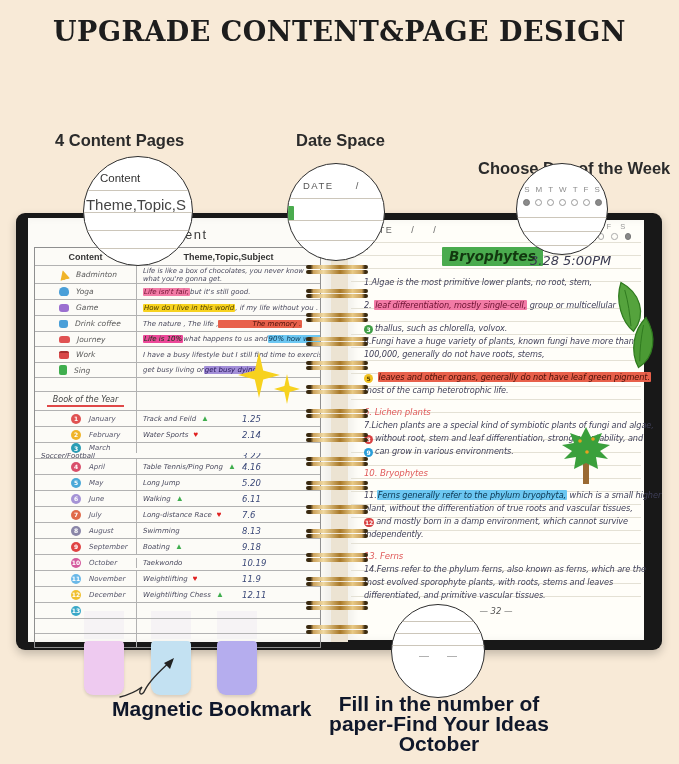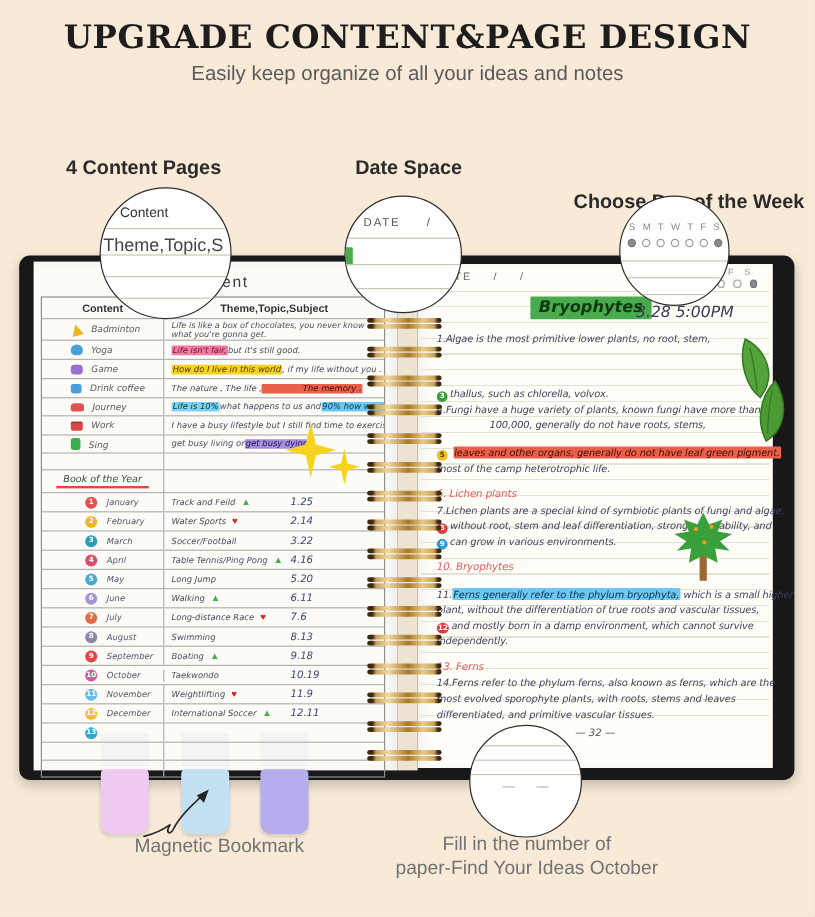--- a/index.html
+++ b/index.html
@@ -98,30 +98,29 @@
           border-radius:5px;color:#fff;font:bold 6px "DejaVu Sans",sans-serif;font-style:normal;
           vertical-align:-1px;margin-right:2px;padding:0 1px;box-sizing:border-box;}
   .rp-page{position:absolute;left:0;right:0;top:386px;text-align:center;font-size:8.5px;color:#555;}
   .decor{z-index:3;}
 
   
   .bm{position:absolute;top:641px;width:40px;height:54px;border-radius:4px 4px 9px 9px;z-index:3;
       box-shadow:0 2px 3px rgba(0,0,0,.12);}
   .bc-dashes{position:absolute;left:0;right:0;top:45px;display:flex;justify-content:center;gap:18px;
              color:#9a9a9a;font-size:10px;}
-  .bottom-label{font-size:16px;color:#737373;font-weight:400;}
+  .bottom-label{font-size:21px;color:#0f172a;font-weight:700;}
   .fill-label{left:307px;top:694px;width:264px;text-align:center;line-height:20px;}
 </style>
 </head>
 <body>
 
 <div id="stage">
 
   <h1 class="abs main-title">UPGRADE CONTENT&amp;PAGE DESIGN</h1>
-  <div class="abs sub-title">Easily keep organize of all your ideas and notes</div>
 
   <div class="abs callout-label" style="left:55px;"><b>4</b><span> Content Pages</span></div>
   <div class="abs callout-label" style="left:296px;">Date Space</div>
   <div class="abs callout-label" style="left:478px;margin-top:28px;">Choose Day of the Week</div>
 
   <div class="abs cover"></div>
 
   <div class="abs page-left">
     <div class="bm-ghost" style="left:56px;"></div>
     <div class="bm-ghost" style="left:123px;"></div>
@@ -177,21 +176,21 @@
             <span class="hw seg hl hr" style="background-color: rgb(232, 96, 74); padding-left: 34px;">The memory .</span>
           </div>
       </div>
 
       <div class="t-row" style="height:14px;">
         <div class="cc1">
             <span class="icon i-journey"></span>
             <span class="hw rowlab">Journey</span>
           </div>
         <div class="cc2">
-            <span class="hw seg hl hg" style="background-color: #7dd3fc;">Life is 10% </span>
+            <span class="hw seg hl hg" style="background-color: #ec4899;">Life is 10% </span>
             <span class="hw seg">what happens to us and </span>
             <span class="hw seg hl hb" style="background-color: rgb(108, 199, 242);">90% how we react to it.</span>
           </div>
       </div>
 
       <div class="t-row" style="height:15px;">
         <div class="cc1">
             <span class="icon i-work"></span>
             <span class="hw rowlab">Work</span>
           </div>
@@ -238,21 +237,21 @@
         <div class="cc1">
             <span class="mcirc" style="background-color: rgb(240, 180, 41);">2</span>
             <span class="hw mname">February</span>
           </div>
         <div class="cc2">
             <span class="hw mact">Water Sports</span>
             <span class="mmark" style="color: rgb(224, 32, 32);">♥</span>
             <span class="hw mdate">2.14</span>
           </div>
       </div>
-      <div class="t-row" style="height:15px;">
+      <div class="t-row" style="height:15px;flex-direction:column;">
         <div class="cc1">
             <span class="mcirc" style="background-color: rgb(42, 157, 181);">3</span>
             <span class="hw mname">March</span>
           </div>
         <div class="cc2">
             <span class="hw mact">Soccer/Football</span>
             <span class="hw mdate">3.22</span>
           </div>
       </div>
       <div class="t-row" style="height:15px;">
@@ -339,21 +338,21 @@
             <span class="mmark" style="color: rgb(224, 32, 32);">♥</span>
             <span class="hw mdate">11.9</span>
           </div>
       </div>
       <div class="t-row" style="height:15px;">
         <div class="cc1">
             <span class="mcirc" style="background-color: rgb(240, 192, 48);">12</span>
             <span class="hw mname">December</span>
           </div>
         <div class="cc2">
-            <span class="hw mact">International Soccer</span>
+            <span class="hw mact">Weightlifting Chess</span>
             <span class="mmark" style="color: rgb(63, 174, 78);">▲</span>
             <span class="hw mdate">12.11</span>
           </div>
       </div>
       <div class="t-row" style="height:15px;">
         <div class="cc1">
             <span class="mcirc" style="background-color: rgb(58, 168, 200);">13</span>
           </div>
         <div class="cc2"></div>
       </div>
@@ -395,25 +394,26 @@
         <span class="sdot"></span>
         <span class="sdot filled"></span>
       </div>
     </div>
 
     <div class="rp-title hw" style="background-color: rgb(74, 171, 78);">Bryophytes</div>
     <div class="rp-time hw">3.28 5:00PM</div>
 
     <div class="rp-line hw" style="top:57px;">1.Algae is the most primitive lower plants, no root, stem,</div>
 
+    <div class="rp-line hw" style="top:80px;"><span>2. </span><span class="hl hp" style="background-color: rgb(242, 123, 166);">leaf differentiation, mostly single-cell,</span><span> group or multicellular</span></div>
 
     <div class="rp-line hw" style="top:103px;"><span class="bullet" style="background-color: rgb(63, 158, 69);">3</span><span>thallus, such as chlorella, volvox.</span></div>
 
     <div class="rp-line hw" style="top:116px;">4.Fungi have a huge variety of plants, known fungi have more than</div>
-    <div class="rp-line hw" style="top:129px;margin-left:44px;">100,000, generally do not have roots, stems,</div>
+    <div class="rp-line hw" style="top:129px;">100,000, generally do not have roots, stems,</div>
 
     <div class="rp-line hw" style="top:152px;"><span class="bullet" style="color: rgb(90, 66, 0); background-color: rgb(240, 192, 32);">5</span> <span class="hl hr" style="background-color: rgb(232, 96, 74);">leaves and other organs, generally do not have leaf green pigment.</span></div>
 
     <div class="rp-line hw" style="top:165px;">most of the camp heterotrophic life.</div>
 
     <div class="rp-line rp-head hw" style="top:187px;">6. Lichen plants</div>
     <div class="rp-line hw" style="top:200px;">7.Lichen plants are a special kind of symbiotic plants of fungi and algae,</div>
     <div class="rp-line hw" style="top:213px;"><span class="bullet" style="background-color: rgb(216, 64, 64);">8</span><span>without root, stem and leaf differentiation, strong adaptability, and</span></div>
     <div class="rp-line hw" style="top:226px;"><span class="bullet" style="background-color: rgb(42, 157, 216);">9</span><span>can grow in various environments.</span></div>
 

